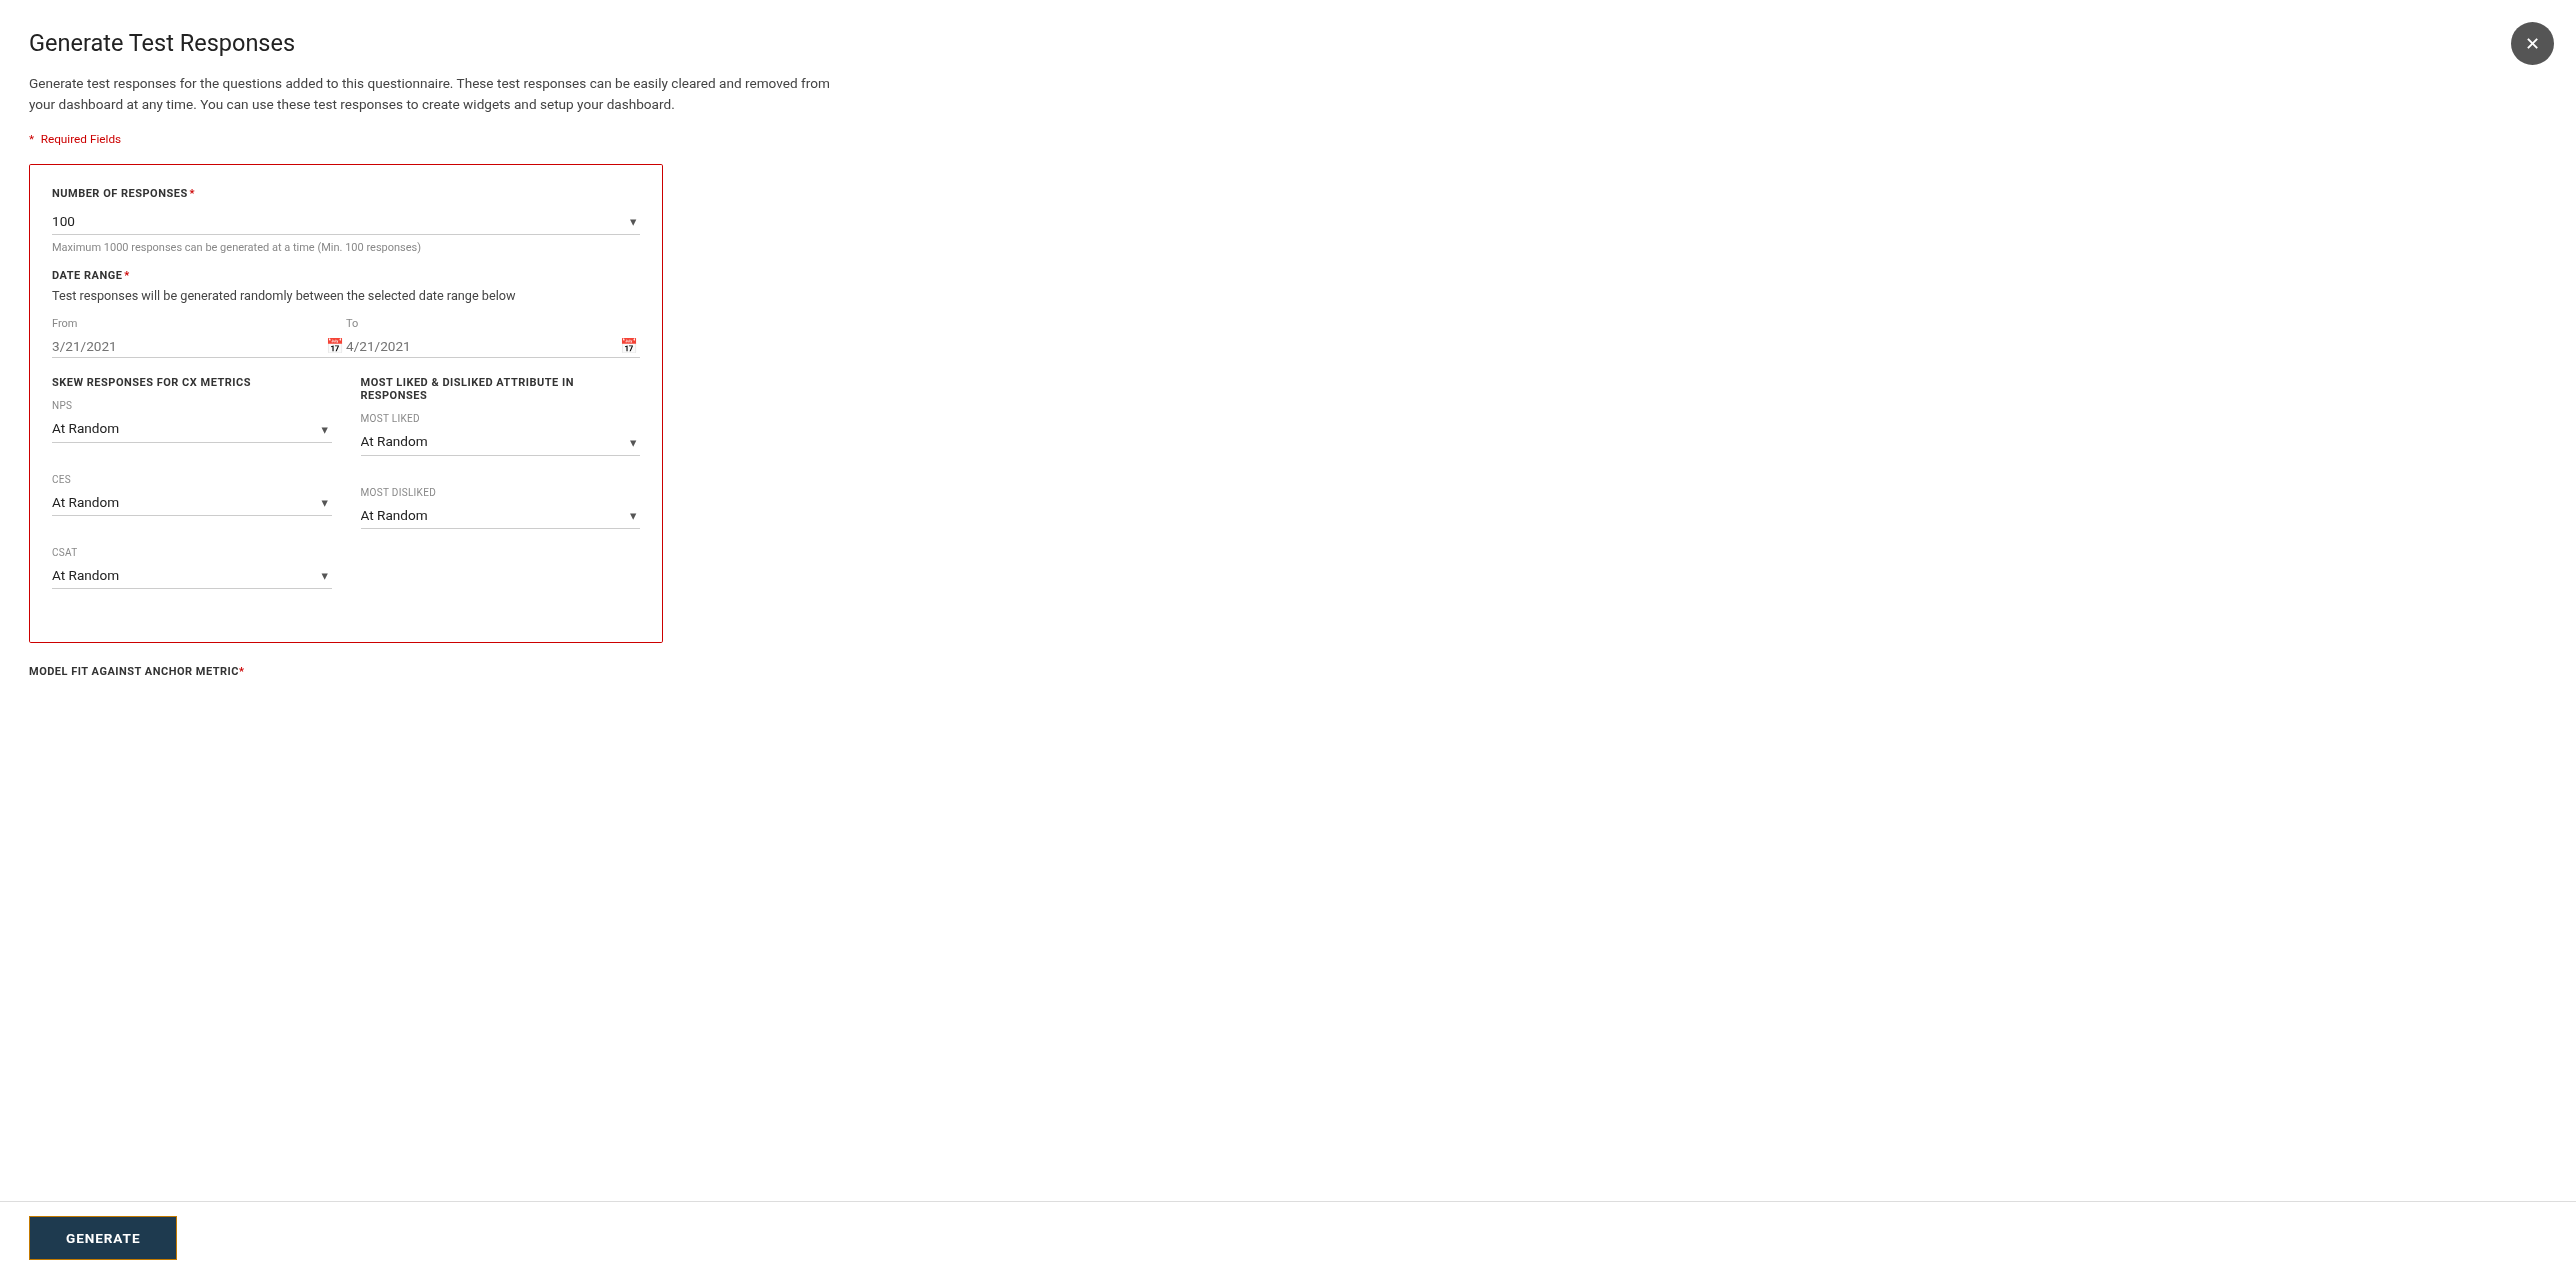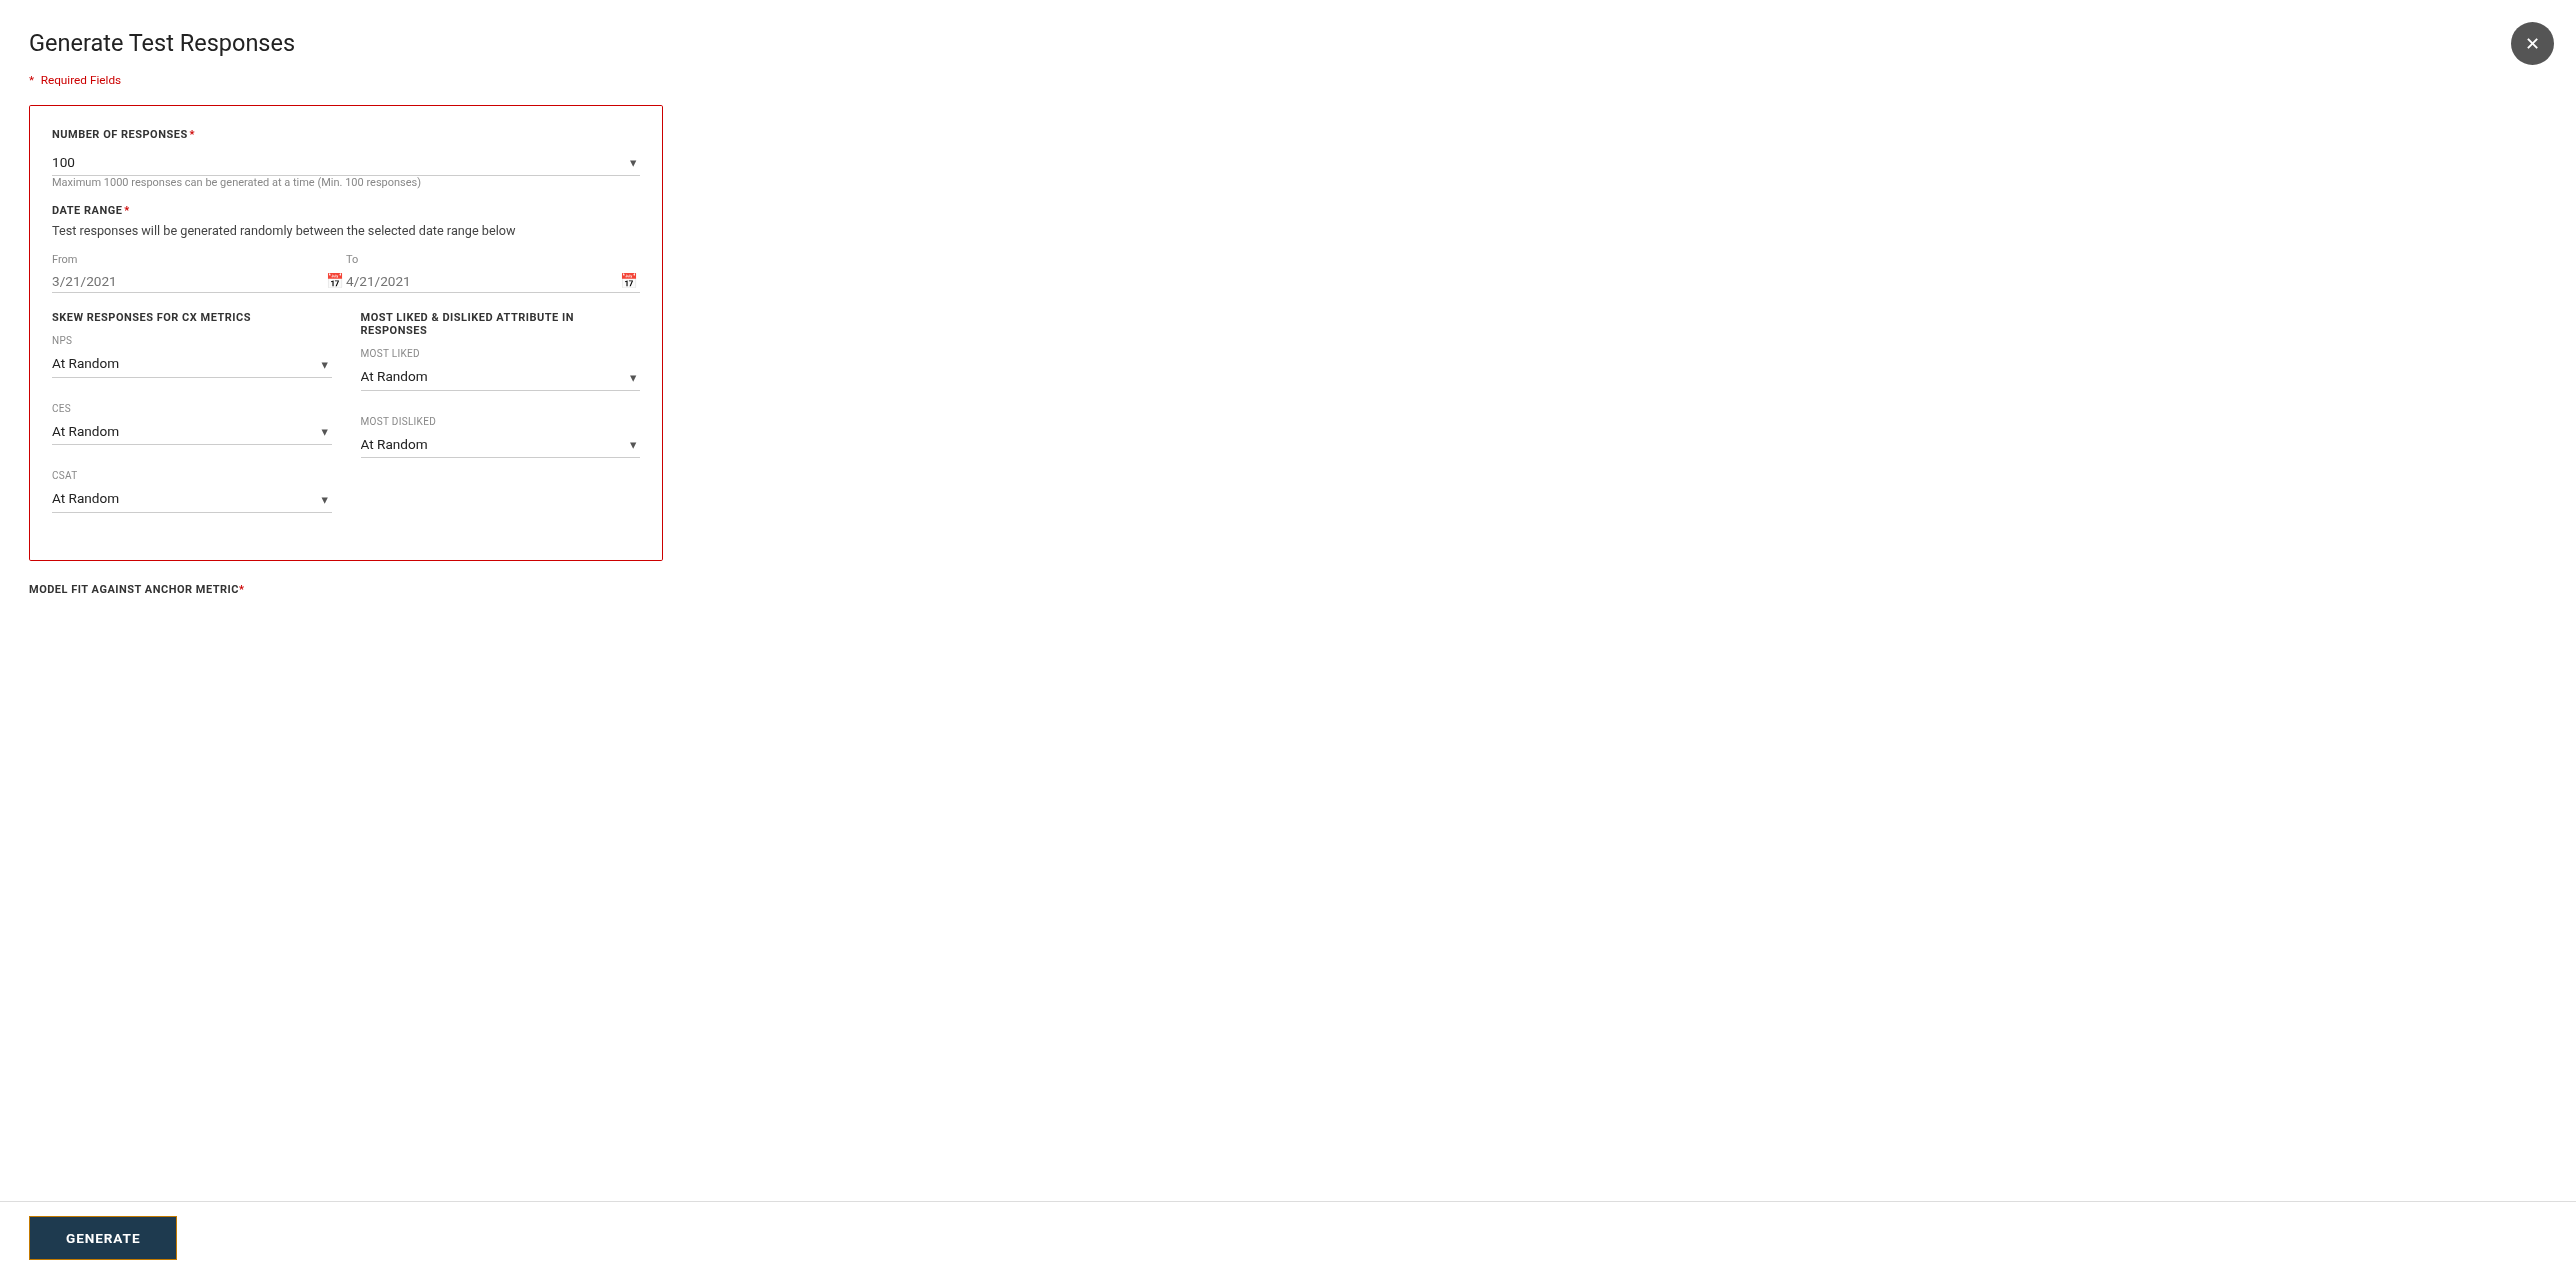--- a/index.html
+++ b/index.html
@@ -86,21 +86,21 @@
       margin-bottom: 7.2px;
     }
 
     .field-label .req {
       color: #c00;
       margin-left: 1.8px;
     }
 
     .select-wrapper {
       position: relative;
-      margin-bottom: 0;
+      margin-bottom: 6px;
     }
 
     .select-wrapper select {
       width: 100%;
       appearance: none;
       border: none;
       border-bottom: 0.9px solid #ccc;
       padding: 5.4px 0;
       font-size: 13.6px;
       color: #222;
@@ -305,20 +305,21 @@
 <body>
 
 <div class="modal-overlay">
 
   <button class="close-button">
     <span>✕</span>
   </button>
 
   <h1 class="page-title">Generate Test Responses</h1>
 
+  <p class="page-description">Generate test responses for the questions added to this questionnaire. These test responses can be easily cleared and removed from your dashboard at any time. You can use these test responses to create widgets and setup your dashboard.</p>
 
   <p class="required-note">
     <span>*</span>
     <span>Required Fields</span>
   </p>
 
   <div class="form-section">
 
     <div class="field-label">
       <span>NUMBER OF RESPONSES</span><span class="req">*</span>

